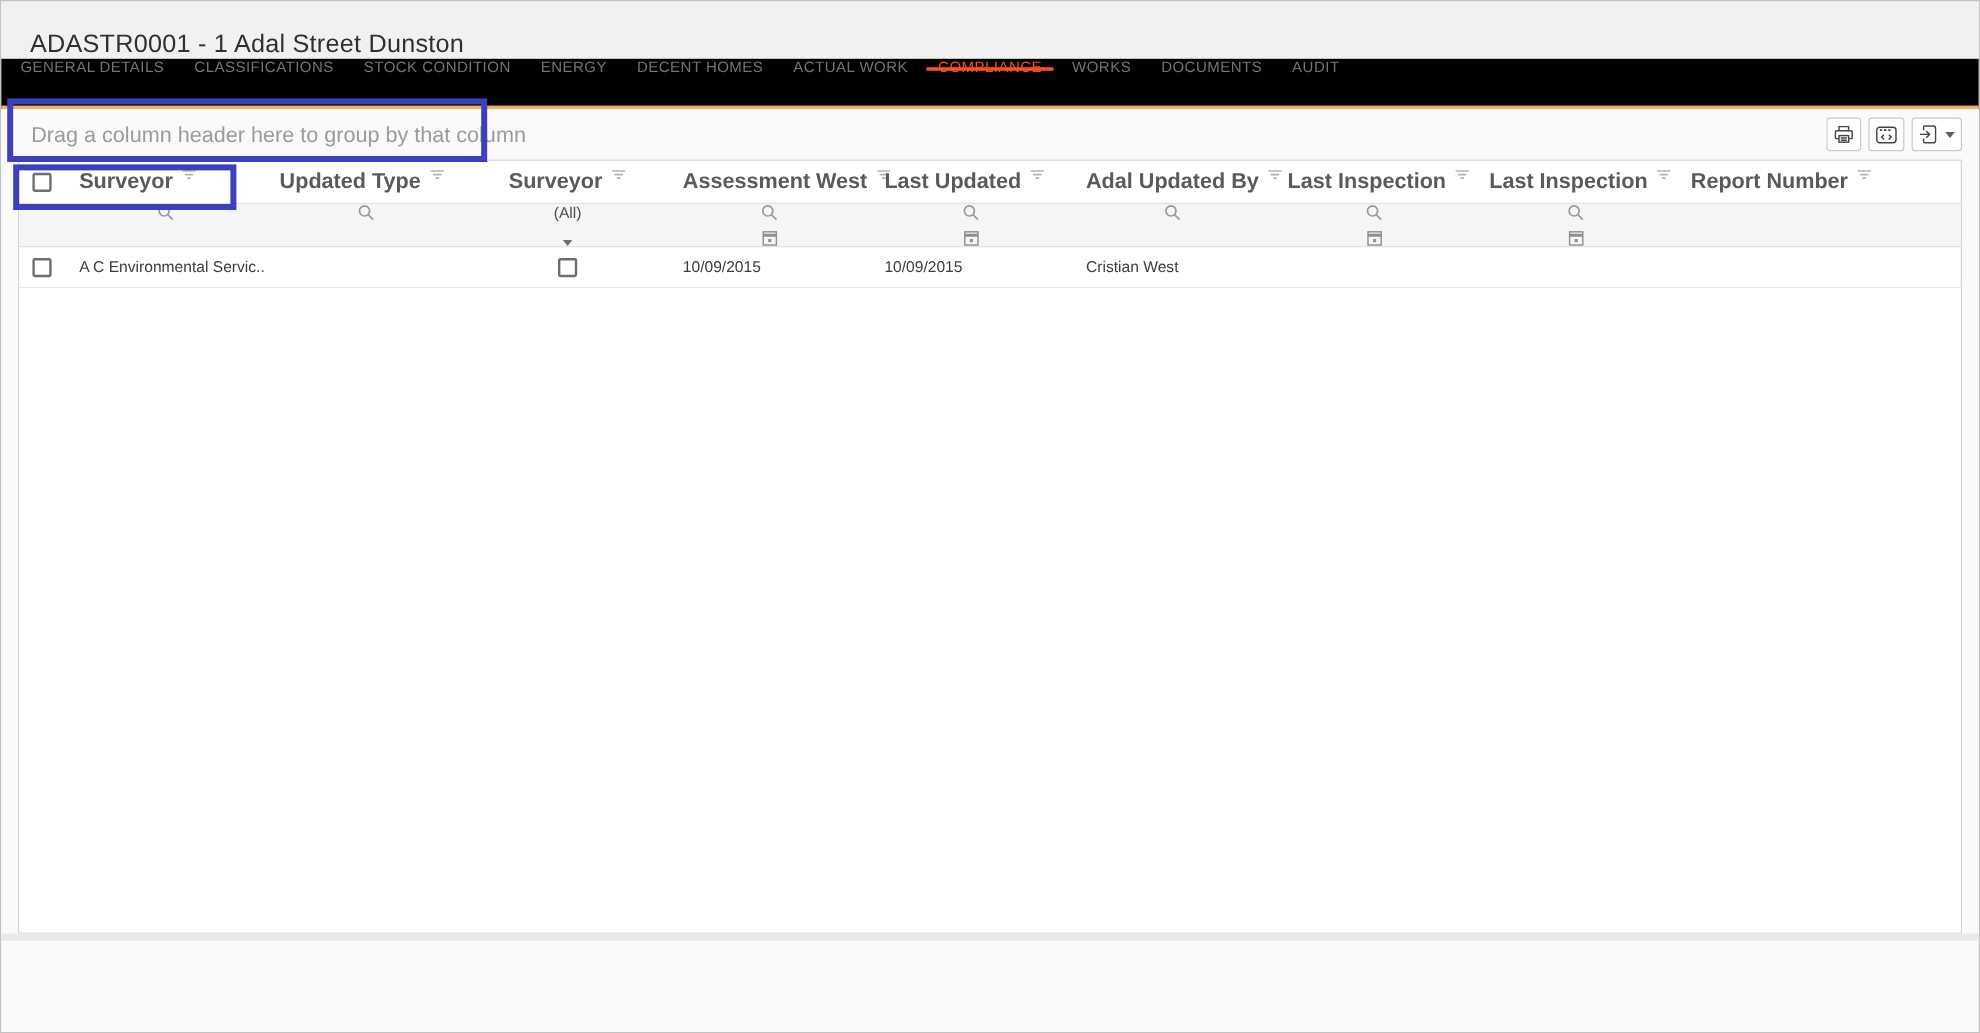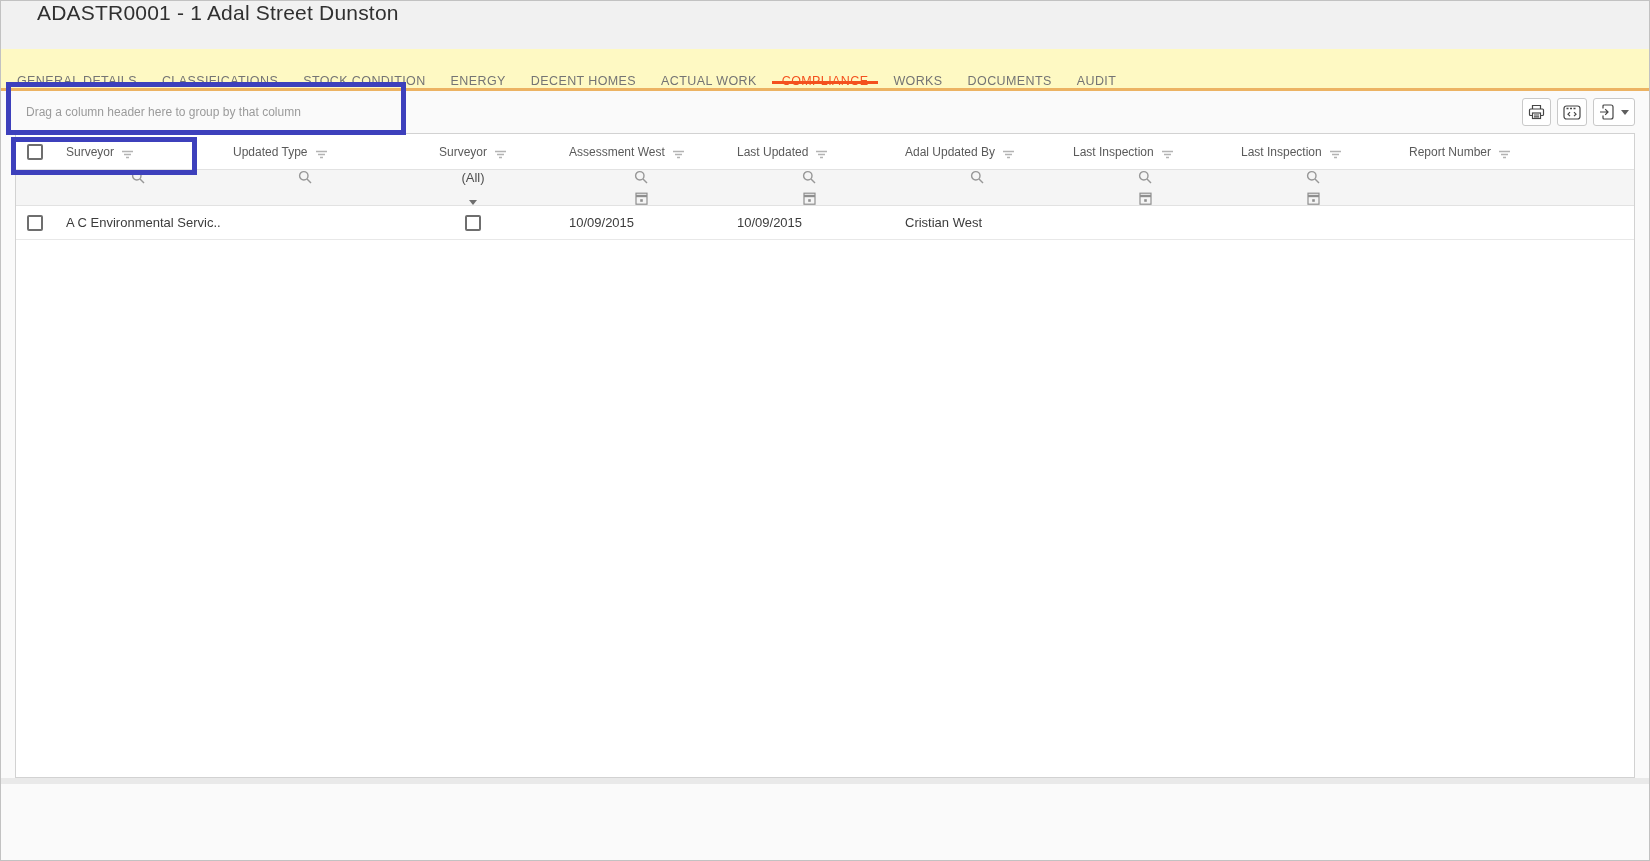--- a/index.html
+++ b/index.html
@@ -7,27 +7,27 @@
   body { font-family:"Liberation Sans", sans-serif; }
 
   .page {
     position:relative; width:1650px; height:861px;
     border:1px solid #c2c2c2;
     box-shadow: inset 0 2px 0 #dcdcdc;
     background:#fafafa; overflow:hidden;
   }
 
   
-  .titlebar { height:48px; background:#f1f1f1; display:flex; align-items:flex-start; padding-left:36px; }
+  .titlebar { height:48px; background:#f1f1f1; display:flex; align-items:flex-end; padding-left:24px; }
   .titlebar .title { font-size:21px; font-weight:500; color:#303030; letter-spacing:0.2px; }
 
   
   .main-tabs {
-    height:42px; background:#fef9c3; border-bottom:3px solid #ecb363;
-    display:flex; align-items:flex-end; padding-left:6px;
+    height:42px; background:#000000; border-bottom:3px solid #ecb363;
+    display:flex; align-items:flex-start; padding-left:6px;
   }
   .tab {
     position:relative; display:flex; align-items:center;
     padding:0 10px; margin-right:5px; cursor:pointer;
     font-size:12.5px; font-weight:500; letter-spacing:0.4px; color:#747474;
     text-transform:uppercase; white-space:nowrap;
   }
   .tab.active { color:#f4511e; }
   .main-tabs .tab.active::after {
     content:""; position:absolute; left:0; right:0; bottom:4px; height:3px; background:#f4511e;
@@ -44,40 +44,40 @@
   
   .content { background:#fafafa; }
   .section-tabs { display:inline-flex; align-items:stretch; height:38px; background:#fcfcfc; margin-left:14px; padding:0 4px; }
   .section-tabs .tab { padding:0 6px; margin-right:10px; }
   .section-tabs .tab.active::after {
     content:""; position:absolute; left:0; right:0; bottom:4px; height:3px; background:#f4511e;
   }
 
   
   .toolbar-row { height:42px; display:flex; align-items:center; justify-content:space-between; padding:0 14px 0 25px; }
-  .group-hint { font-size:12px; color:#9b9b9b; }
+  .group-hint { font-size:18px; color:#9b9b9b; }
   .toolbar-buttons { display:flex; align-items:center; }
   .tbtn {
     height:28px; min-width:29px; background:#fff; border:1px solid #c9c9c9; border-radius:3px;
     margin-left:6px; display:flex; align-items:center; justify-content:center; cursor:pointer; padding:0 5px;
   }
   .tbtn .caret { margin-left:7px; }
 
   
   .grid-panel {
     margin:0 14px; background:#fff; border:1px solid #d2d2d2; height:645px;
     display:flex; flex-direction:column;
   }
   .grid-row {
     display:grid;
     grid-template-columns:38px 167px 168px 168px 168px 168px 168px 168px 168px minmax(0,1fr);
     align-items:center;
   }
   .hdr-row { height:36px; border-bottom:1px solid #e2e2e2; }
-  .hdr-cell { display:flex; align-items:flex-end; padding-left:12px; font-size:12px; font-weight:400; color:#5a5a5a; white-space:nowrap; cursor:pointer; }
+  .hdr-cell { display:flex; align-items:flex-start; padding-left:12px; font-size:18px; font-weight:700; color:#5a5a5a; white-space:nowrap; cursor:pointer; }
   .hdr-cell .fbars { margin-left:7px; display:inline-flex; }
   .hdr-cell.center { justify-content:center; padding-left:0; }
   .cb-cell { display:flex; align-items:center; justify-content:center; }
   .cb { width:16px; height:16px; border:2px solid #6e6e6e; border-radius:2px; background:#fff; cursor:pointer; }
 
   .filter-row { height:36px; background:#f5f5f5; border-bottom:1px solid #e2e2e2; }
   .f-cell { display:flex; align-items:center; padding:0 12px; height:100%; cursor:text;flex-direction:column; }
   .f-cell .spacer { flex:1; }
   .f-dropdown { cursor:pointer; }
   .f-dropdown .all { font-size:13px; color:#4f4f4f; }

